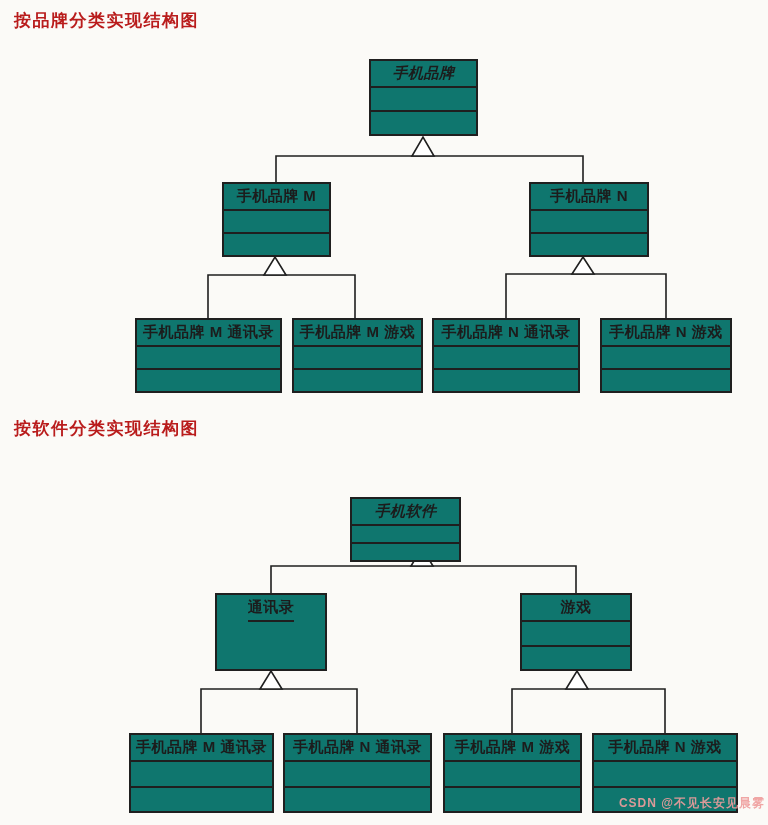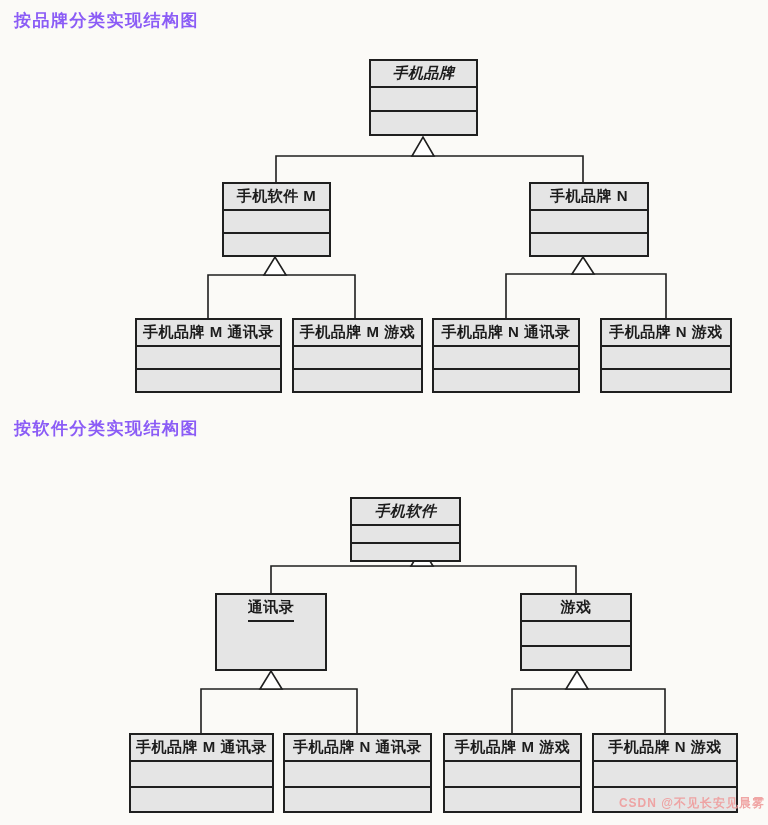--- a/index.html
+++ b/index.html
@@ -15,39 +15,39 @@
     font-family:"Liberation Sans", sans-serif;
     color:#1c1c1c;
     overflow:hidden;
   }
   .section-title{
     position:absolute;
     font-family:Liberation Serif, serif;
     font-size:17px;
     font-weight:600;
     letter-spacing:1.5px;
-    color:#8b5cf6;
+    color:#b91c1c;
     white-space:nowrap;
   }
   #title1{left:14px;top:9px;}
   #title2{left:14px;top:417px;}
   .connector-layer{
     position:absolute;left:0;top:0;
   }
   .connector-layer path{
     fill:none;stroke:var(--line);stroke-width:1.6;
   }
   .connector-layer polygon{
     fill:#ffffff;stroke:var(--line);stroke-width:1.6;stroke-linejoin:miter;
   }
   .uml-box{
     position:absolute;
     box-sizing:border-box;
     border:2px solid var(--line);
-    background:#e5e5e5;
+    background:#0f766e;
     display:flex;
     flex-direction:column;
   }
   .uml-box .cls-name{
     flex:0 0 25px;
     display:flex;align-items:center;justify-content:center;
     font-weight:bold;
     font-size:15px;
     letter-spacing:0.5px;
     border-bottom:2px solid var(--line);
@@ -106,21 +106,21 @@
     </g>
   </svg>
 
   <div class="uml-box abstract" style="left:369px;top:59px;width:109px;height:77px;">
     <div class="cls-name">手机品牌</div>
     <div class="compartment"></div>
     <div class="compartment"></div>
   </div>
 
   <div class="uml-box" style="left:222px;top:182px;width:109px;height:75px;">
-    <div class="cls-name">手机软件 M</div>
+    <div class="cls-name">手机品牌 M</div>
     <div class="compartment"></div>
     <div class="compartment"></div>
   </div>
 
   <div class="uml-box" style="left:529px;top:182px;width:120px;height:75px;">
     <div class="cls-name">手机品牌 N</div>
     <div class="compartment"></div>
     <div class="compartment"></div>
   </div>
 

